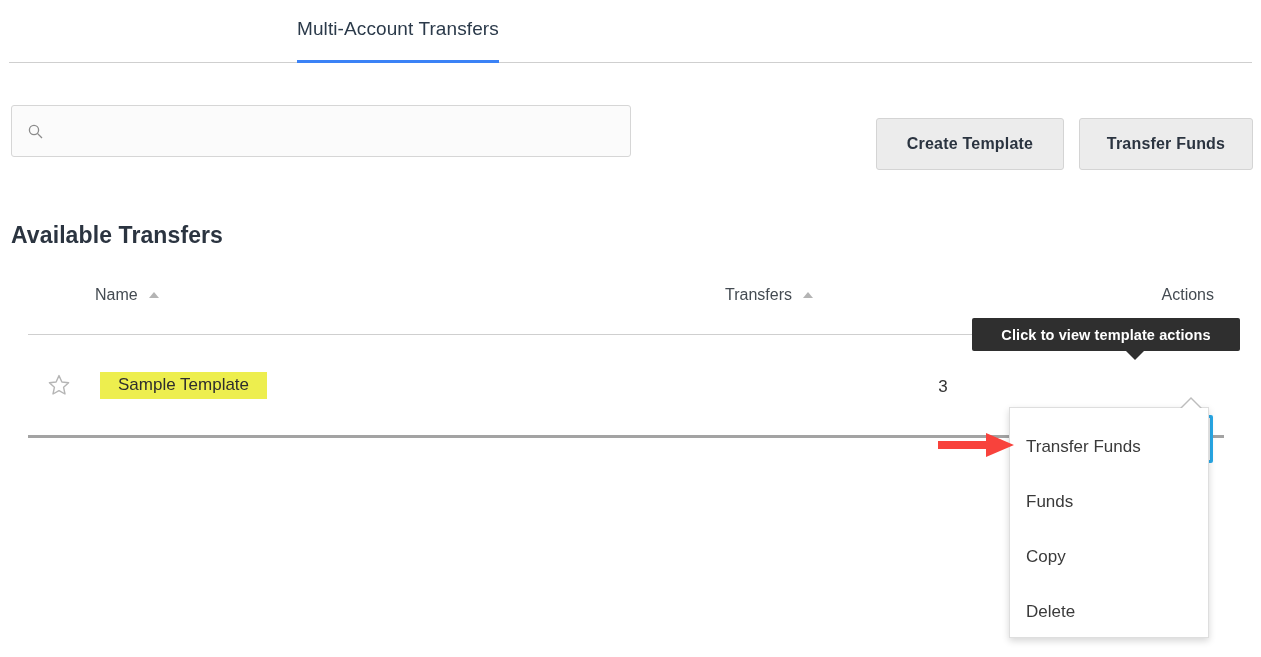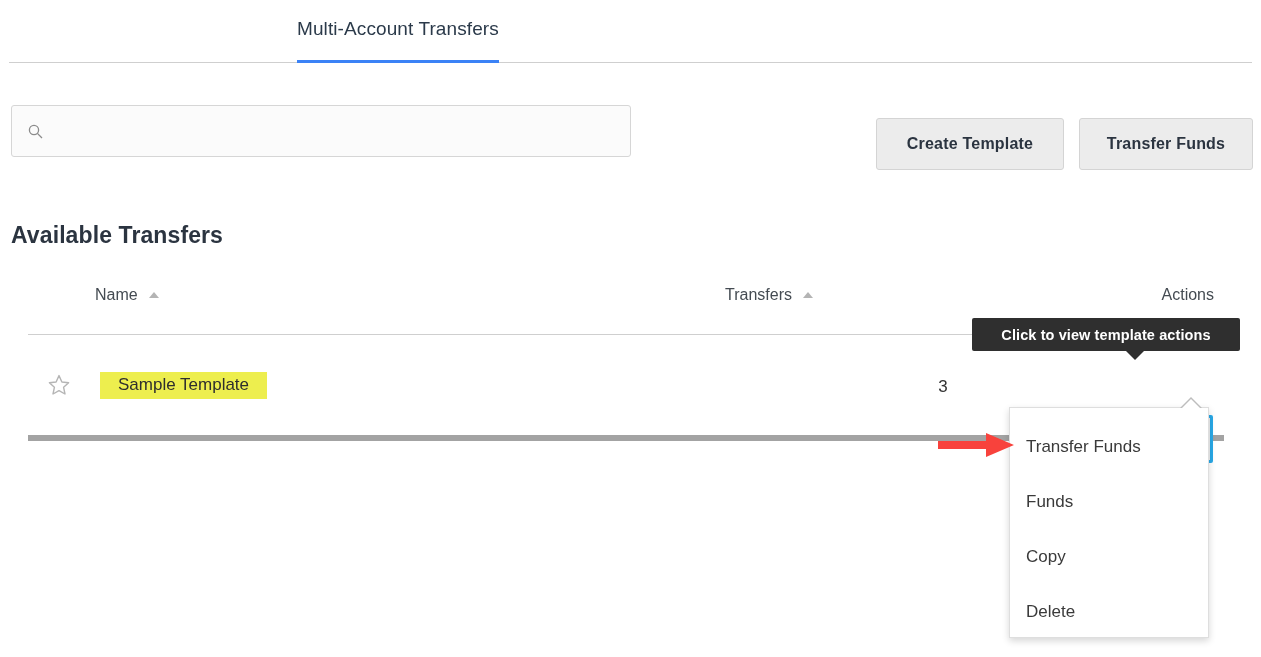--- a/index.html
+++ b/index.html
@@ -135,21 +135,21 @@
     margin-bottom: 2px;
     width: 0; height: 0;
     border-left: 5px solid transparent;
     border-right: 5px solid transparent;
     border-bottom: 6px solid #b4b4b4;
   }
 
   .trow {
     position: relative;
     height: 100px;
-    border-bottom: 6px solid #a3a3a3;
+    border-bottom: 3px solid #a3a3a3;
   }
   .star-icon {
     position: absolute;
     left: 19px;
     top: 38px;
     width: 24px;
     height: 24px;
     cursor: pointer;
   }
   .cell-name {

